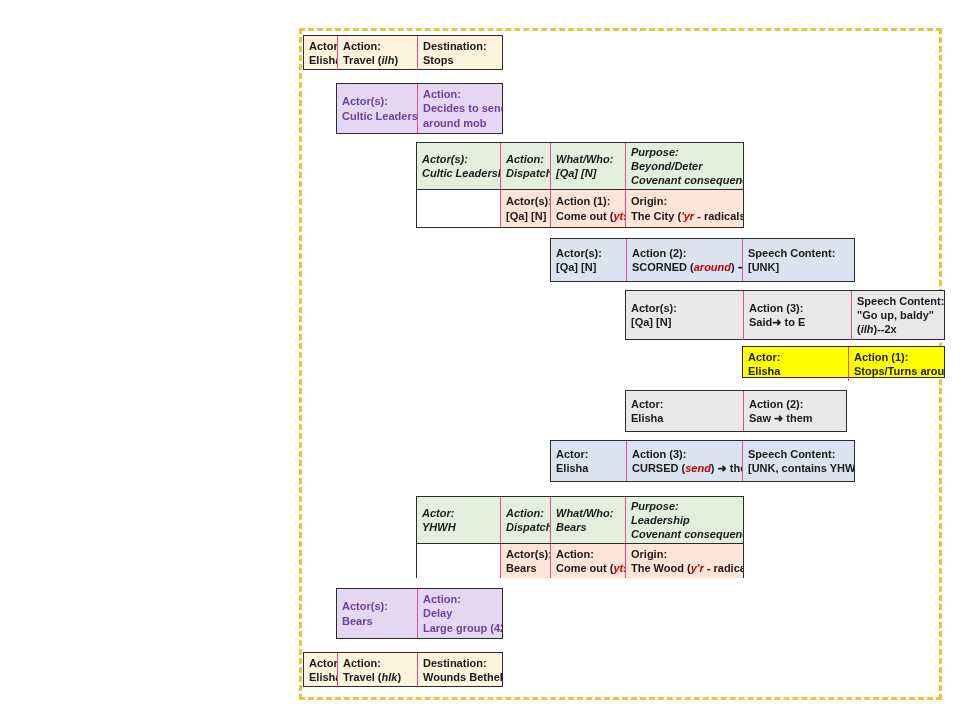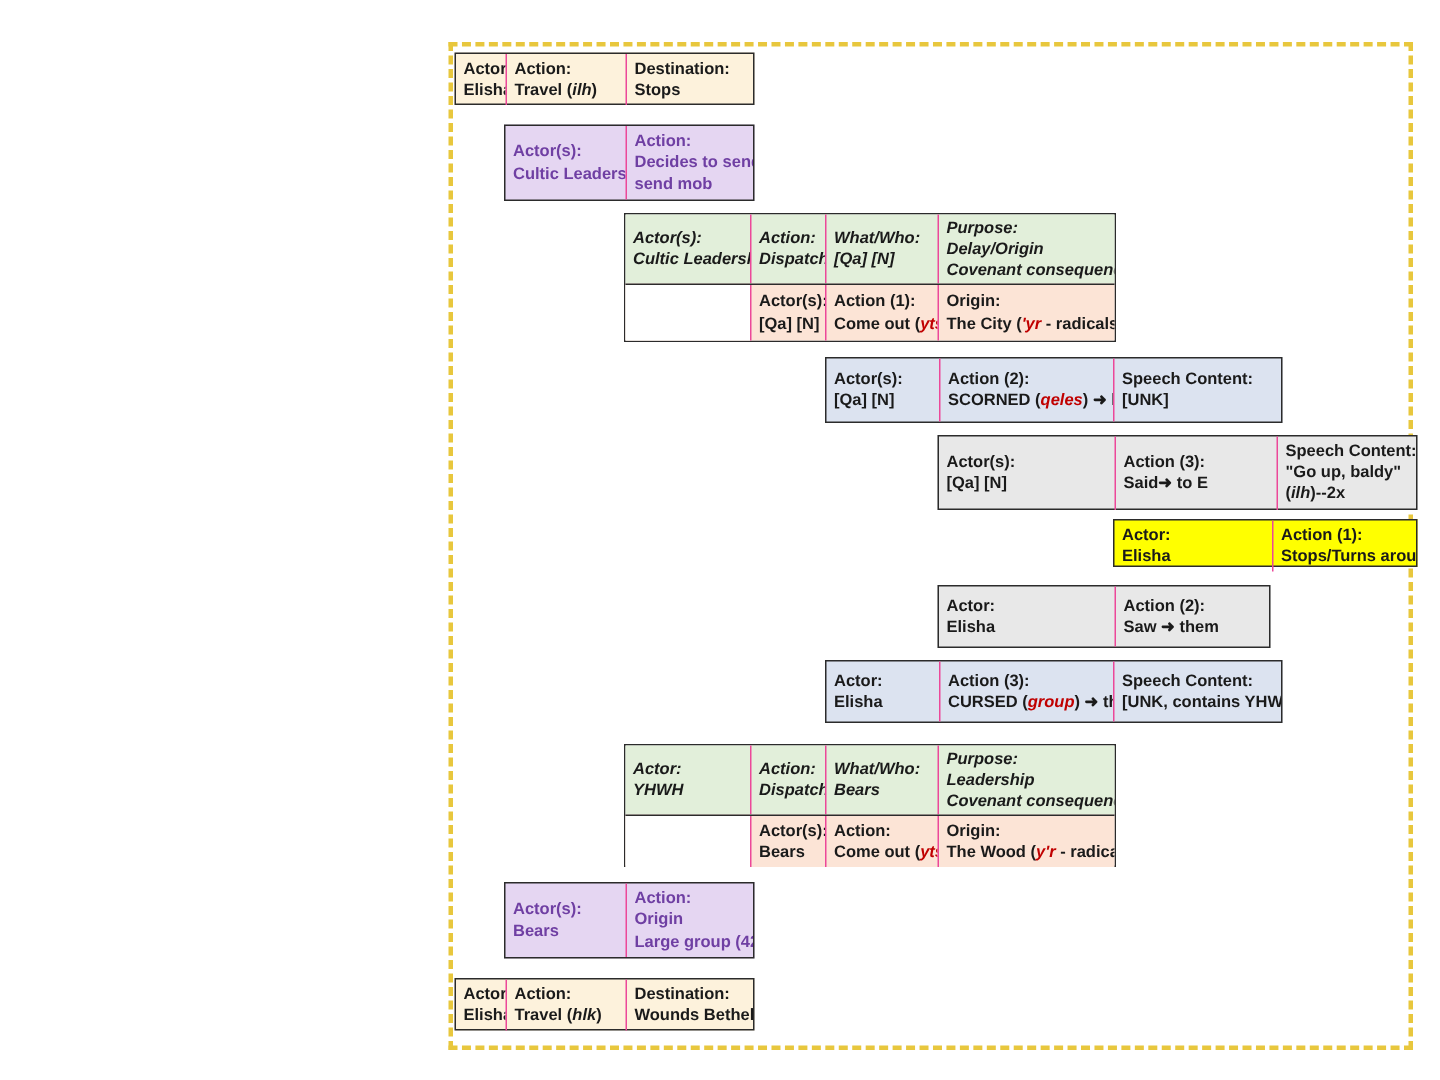--- a/index.html
+++ b/index.html
@@ -115,42 +115,42 @@
 
   <div class="block purple" style="left:336px; top:83px; width:167px; height:51px;">
     <div class="row">
       <div class="cell" style="width:80px;">
         <span class="ln">Actor(s):</span>
         <span class="ln">Cultic Leadership</span>
       </div>
       <div class="cell" style="flex:1;">
         <span class="ln">Action:</span>
         <span class="ln">Decides to send</span>
-        <span class="ln">send mob</span>
+        <span class="ln">around mob</span>
       </div>
     </div>
   </div>
 
   <div class="block" style="left:416px; top:142px; width:328px; height:86px;">
     <div class="row green" style="height:46px;">
       <div class="cell" style="width:83px;">
         <span class="ln">Actor(s):</span>
         <span class="ln">Cultic Leadership</span>
       </div>
       <div class="cell" style="width:50px;">
         <span class="ln">Action:</span>
         <span class="ln">Dispatch</span>
       </div>
       <div class="cell" style="width:75px;">
         <span class="ln">What/Who:</span>
         <span class="ln">[Qa] [N]</span>
       </div>
       <div class="cell" style="flex:1;">
         <span class="ln">Purpose:</span>
-        <span class="ln">Delay/Origin</span>
+        <span class="ln">Beyond/Deter</span>
         <span class="ln">Covenant consequences</span>
       </div>
     </div>
     <div class="row peach" style="height:40px;">
       <div class="cell blank" style="width:83px;"></div>
       <div class="cell" style="width:50px;">
         <span class="ln">Actor(s):</span>
         <span class="ln">[Qa] [N]</span>
       </div>
       <div class="cell" style="width:75px;">
@@ -165,21 +165,21 @@
   </div>
 
   <div class="block blue" style="left:550px; top:238px; width:305px; height:44px;">
     <div class="row">
       <div class="cell" style="width:75px;">
         <span class="ln">Actor(s):</span>
         <span class="ln">[Qa] [N]</span>
       </div>
       <div class="cell" style="width:116px;">
         <span class="ln">Action (2):</span>
-        <span class="ln">SCORNED (<span class="hebrew">qeles</span>) <span class="arrow">➜</span> him</span>
+        <span class="ln">SCORNED (<span class="hebrew">around</span>) <span class="arrow">➜</span> him</span>
       </div>
       <div class="cell" style="flex:1;">
         <span class="ln">Speech Content:</span>
         <span class="ln">[UNK]</span>
       </div>
     </div>
   </div>
 
   <div class="block gray" style="left:625px; top:290px; width:320px; height:50px;">
     <div class="row">
@@ -226,21 +226,21 @@
   </div>
 
   <div class="block blue" style="left:550px; top:440px; width:305px; height:42px;">
     <div class="row">
       <div class="cell" style="width:75px;">
         <span class="ln">Actor:</span>
         <span class="ln">Elisha</span>
       </div>
       <div class="cell" style="width:116px;">
         <span class="ln">Action (3):</span>
-        <span class="ln">CURSED (<span class="hebrew">group</span>) <span class="arrow">➜</span> them</span>
+        <span class="ln">CURSED (<span class="hebrew">send</span>) <span class="arrow">➜</span> them</span>
       </div>
       <div class="cell" style="flex:1;">
         <span class="ln">Speech Content:</span>
         <span class="ln">[UNK, contains YHWH]</span>
       </div>
     </div>
   </div>
 
   <div class="block" style="left:416px; top:496px; width:328px; height:82px;">
     <div class="row green" style="height:46px;">
@@ -280,21 +280,21 @@
   </div>
 
   <div class="block purple" style="left:336px; top:588px; width:167px; height:51px;">
     <div class="row">
       <div class="cell" style="width:80px;">
         <span class="ln">Actor(s):</span>
         <span class="ln">Bears</span>
       </div>
       <div class="cell" style="flex:1;">
         <span class="ln">Action:</span>
-        <span class="ln">Origin</span>
+        <span class="ln">Delay</span>
         <span class="ln">Large group (42)</span>
       </div>
     </div>
   </div>
 
   <div class="block tan" style="left:303px; top:652px; width:200px; height:35px;">
     <div class="row">
       <div class="cell" style="width:33px;">
         <span class="ln">Actor:</span>
         <span class="ln">Elisha</span>

